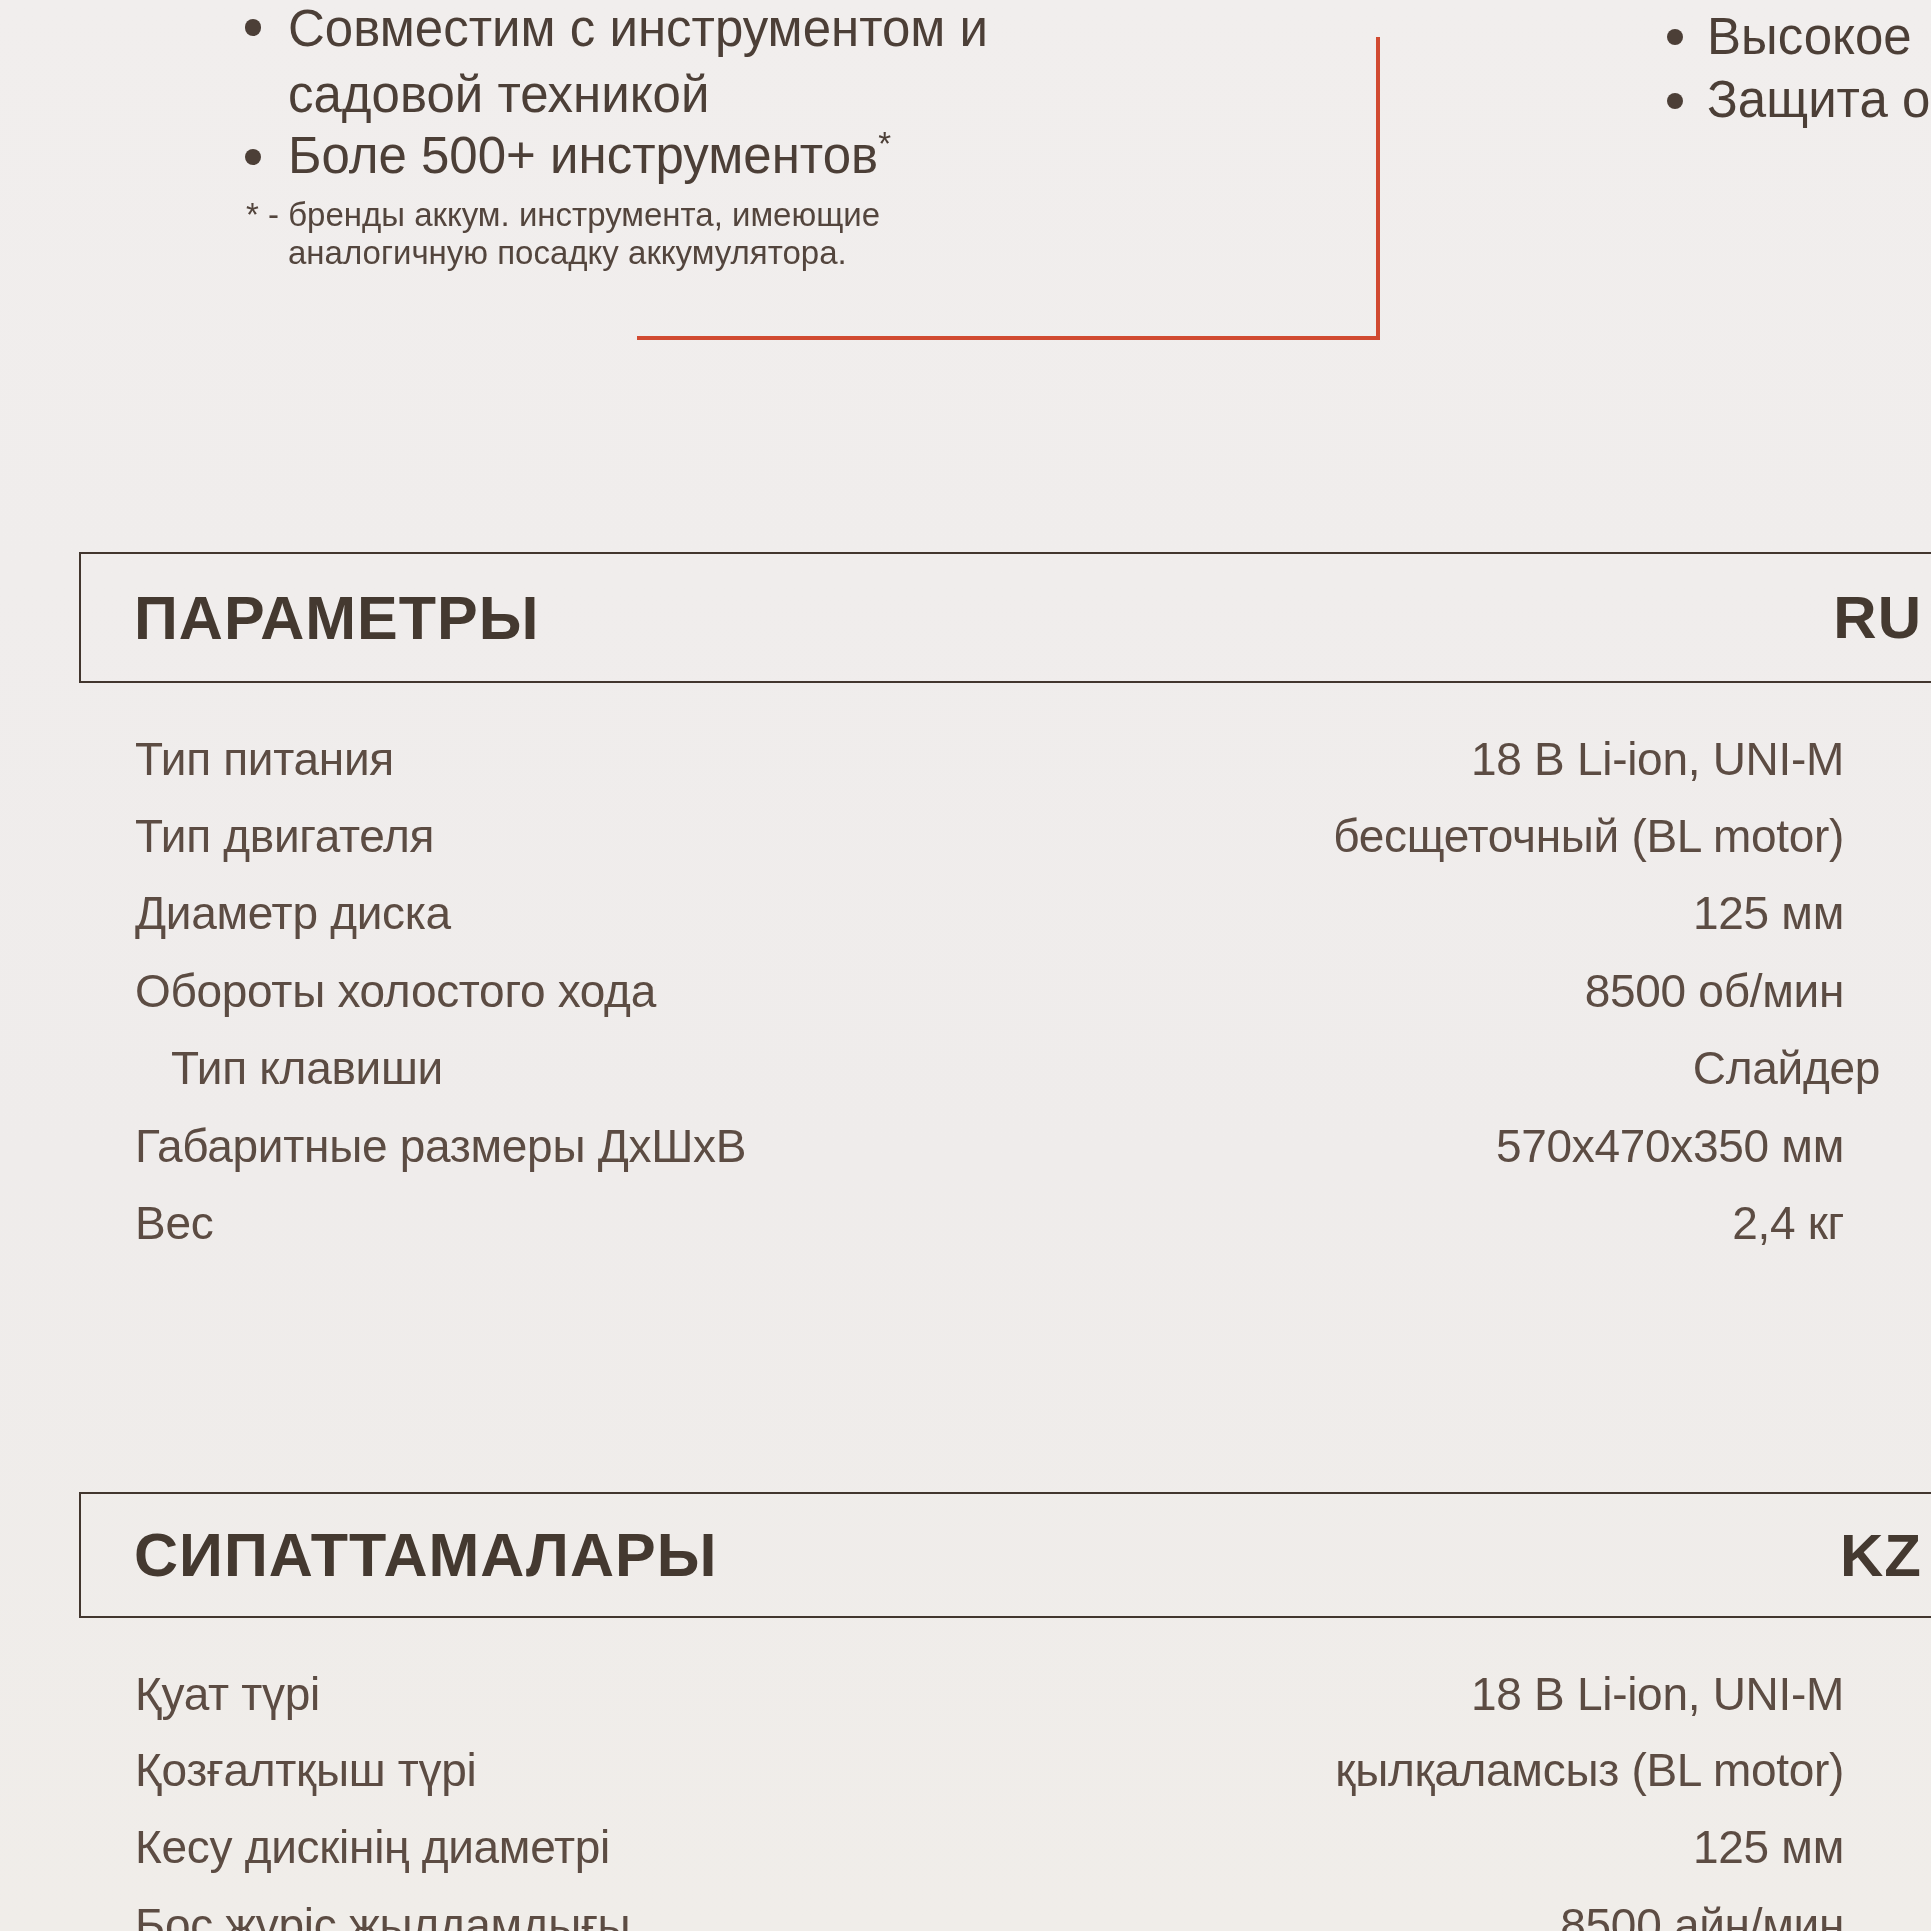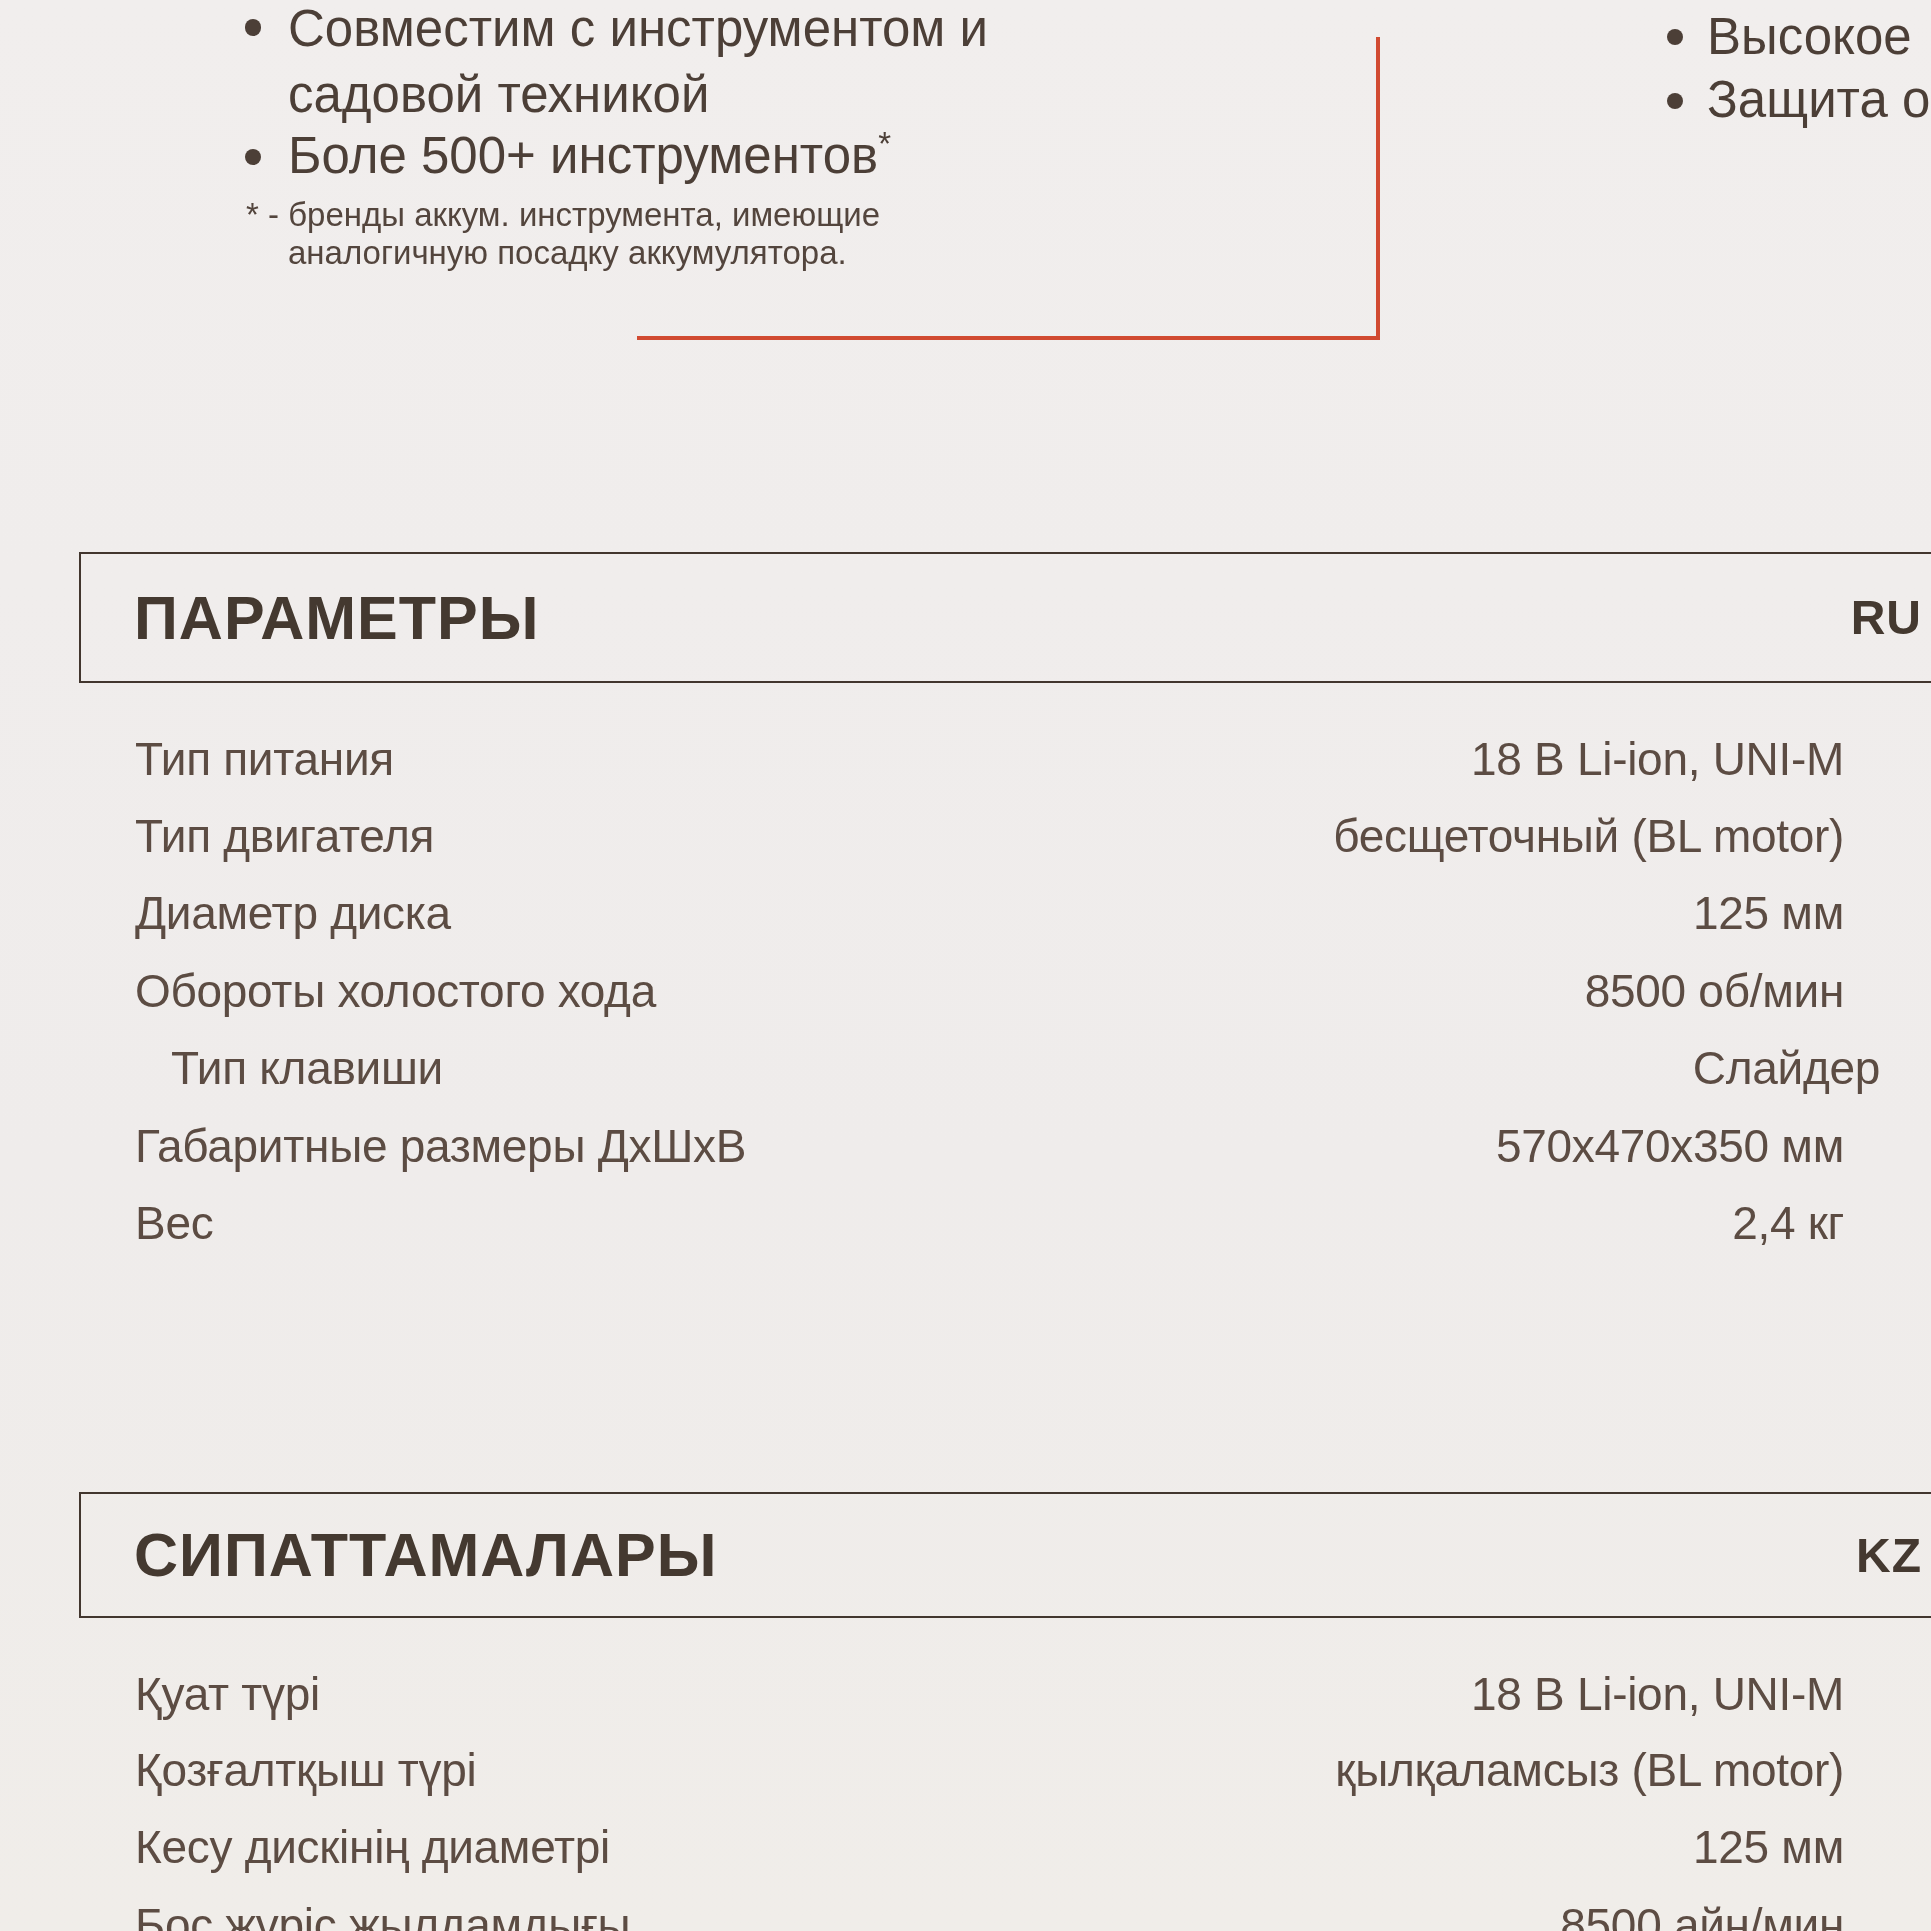--- a/index.html
+++ b/index.html
@@ -53,21 +53,21 @@
     box-sizing:border-box;
     display:flex; align-items:center; justify-content:space-between;
     padding:0 39px 0 53px;
     background:transparent;
   }
   .section-box .title {
     font-size:61px; font-weight:bold; letter-spacing:1px;
     color:#443930; white-space:nowrap;
   }
   .section-box .lang {
-    font-size:48px; font-weight:bold; letter-spacing:1px;
+    font-size:60px; font-weight:bold; letter-spacing:1px;
     color:#443930; white-space:nowrap;
   }
   .box-ru { top:552px; height:131px; }
   .box-kz { top:1492px; height:126px; }
 
   
   .row {
     position:absolute;
     left:135px; width:1709px; height:62px;
     display:flex; align-items:center; justify-content:space-between;

